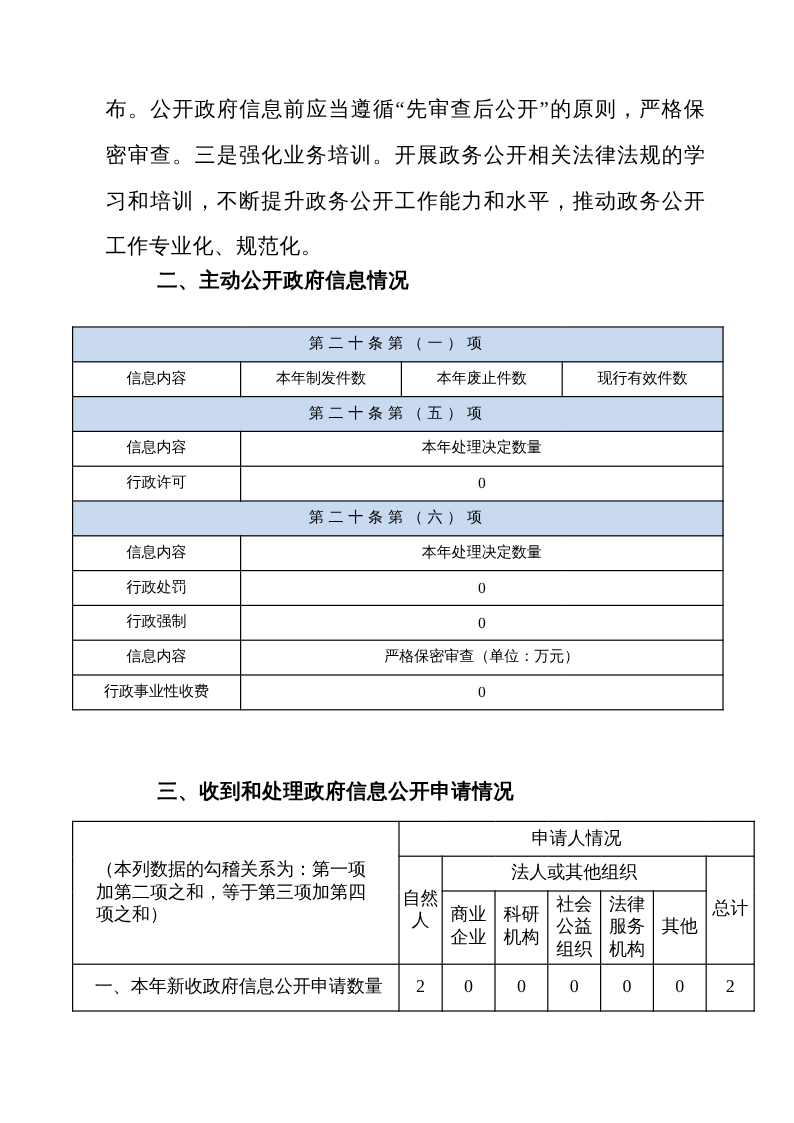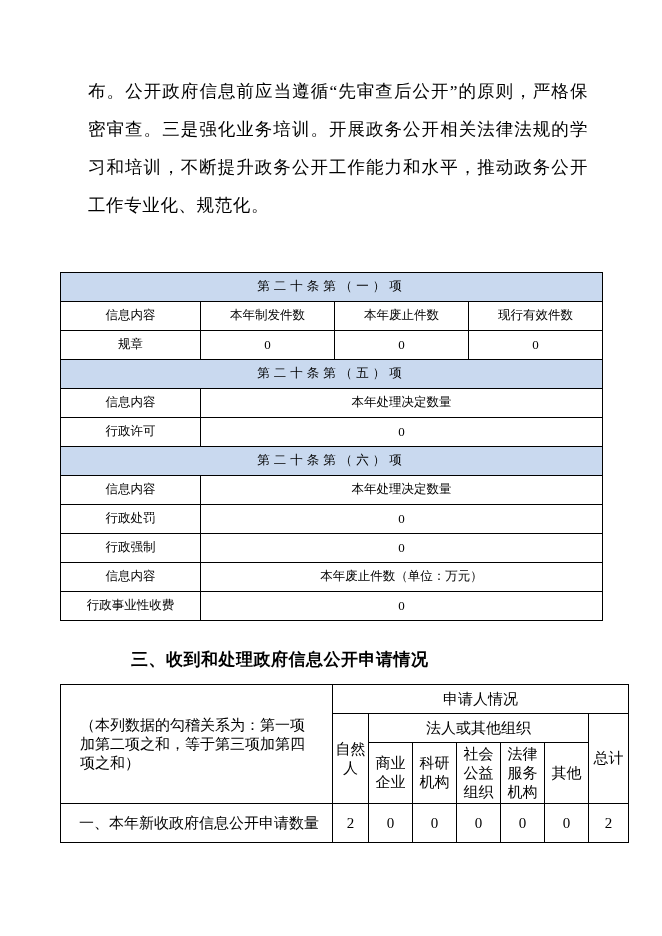--- a/index.html
+++ b/index.html
@@ -97,44 +97,39 @@
 </style>
 </head>
 <body>
 
 <div class="page">
 
   <div class="body-text">
     <p>布。公开政府信息前应当遵循“先审查后公开”的原则，严格保密审查。三是强化业务培训。开展政务公开相关法律法规的学习和培训，不断提升政务公开工作能力和水平，推动政务公开工作专业化、规范化。</p>
   </div>
 
+  <div class="section-heading" id="heading-2">二、主动公开政府信息情况</div>
 
   <table class="doc-table" id="table-open">
     <colgroup>
       <col style="width:140px">
       <col style="width:134px">
       <col style="width:134px">
       <col style="width:134px">
     </colgroup>
     <tbody>
       <tr>
         <td class="band" colspan="4">第二十条第（一）项</td>
       </tr>
       <tr>
         <td>信息内容</td>
         <td>本年制发件数</td>
         <td>本年废止件数</td>
         <td>现行有效件数</td>
       </tr>
-      <tr>
-        <td>规章</td>
-        <td class="num-cell">0</td>
-        <td class="num-cell">0</td>
-        <td class="num-cell">0</td>
-      </tr>
 
       <tr>
         <td class="band" colspan="4">第二十条第（五）项</td>
       </tr>
       <tr>
         <td>信息内容</td>
         <td colspan="3">本年处理决定数量</td>
       </tr>
       <tr>
         <td>行政许可</td>
@@ -152,21 +147,21 @@
         <td>行政处罚</td>
         <td colspan="3" class="num-cell">0</td>
       </tr>
       <tr>
         <td>行政强制</td>
         <td colspan="3" class="num-cell">0</td>
       </tr>
 
       <tr>
         <td>信息内容</td>
-        <td colspan="3">本年废止件数（单位：万元）</td>
+        <td colspan="3">严格保密审查（单位：万元）</td>
       </tr>
       <tr>
         <td>行政事业性收费</td>
         <td colspan="3" class="num-cell">0</td>
       </tr>
     </tbody>
   </table>
 
   <div class="section-heading" id="heading-3">三、收到和处理政府信息公开申请情况</div>
 

